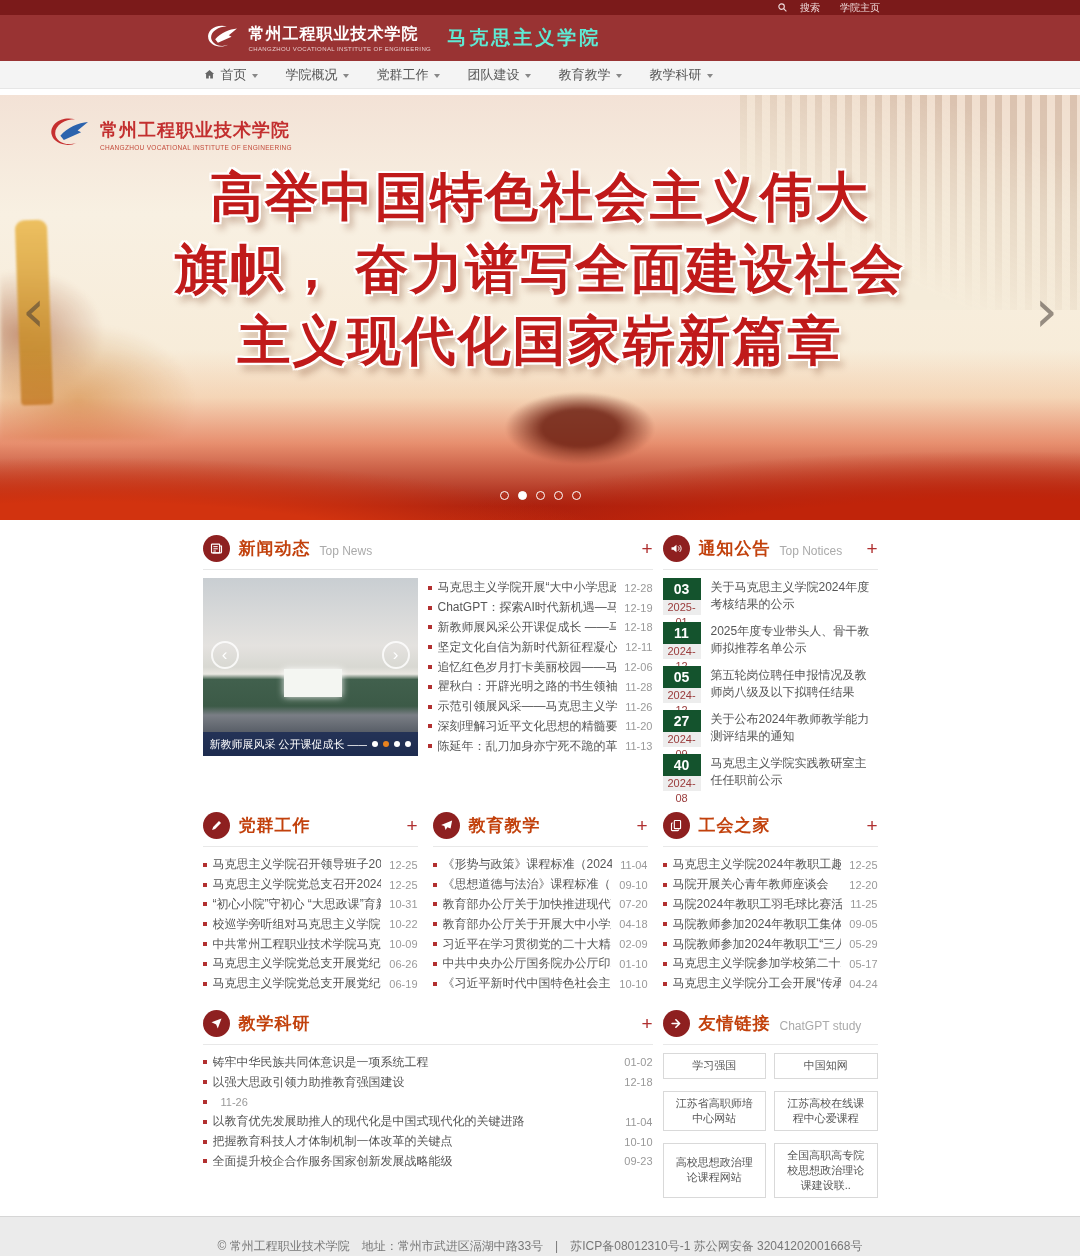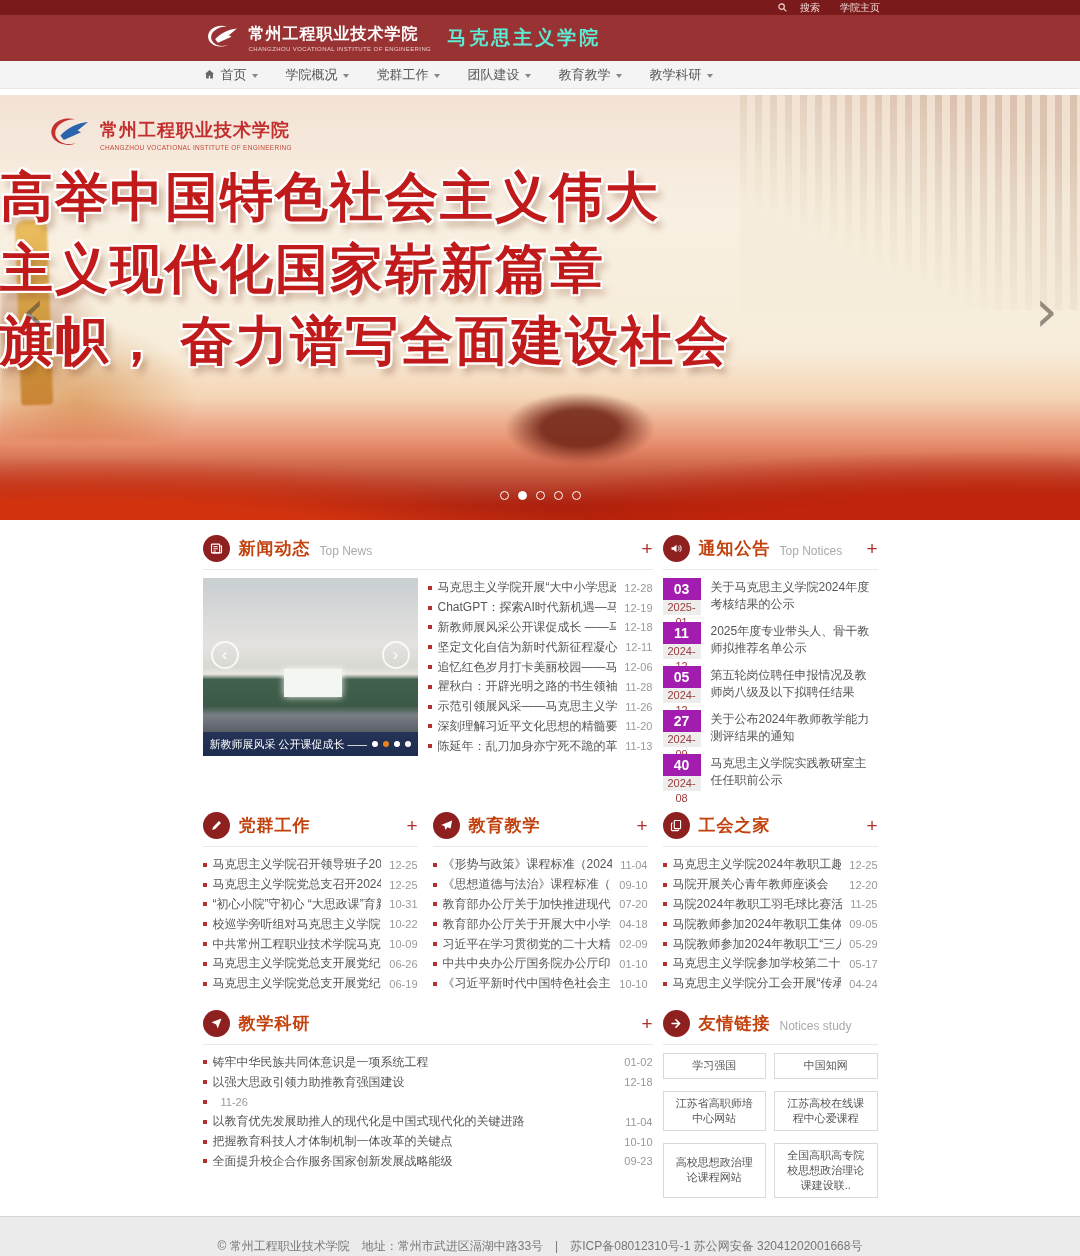--- a/index.html
+++ b/index.html
@@ -50,21 +50,21 @@
       radial-gradient(90% 120% at 8% 135%, #d2330f 38%, rgba(210,51,15,0) 60%),
       radial-gradient(100% 130% at 92% 140%, #c0240a 40%, rgba(192,36,10,0) 62%),
       radial-gradient(160% 100% at 50% 175%, #e35a28 55%, rgba(227,90,40,0) 75%),
       linear-gradient(to top, rgba(160,20,5,.95) 8%, rgba(220,70,30,.55) 45%, rgba(240,150,90,.25) 72%, rgba(247,230,205,0) 100%); }
   .bn-boat { position: absolute; left: 480px; bottom: 48px; width: 200px; height: 80px; filter: blur(1px); opacity: .85;
     background: radial-gradient(50% 60% at 50% 45%, #6d2012 38%, rgba(109,32,18,0) 75%); }
   .bn-logo { position: absolute; left: 46px; top: 20px; display: flex; align-items: center; gap: 8px; }
   .bn-logo svg { width: 46px; height: 38px; }
   .bn-cn { font-family: "Liberation Serif", "DejaVu Serif", serif; font-weight: bold; font-size: 18px; color: #c32f2f; letter-spacing: 1px; }
   .bn-en { font-size: 6.5px; color: #c34a3a; letter-spacing: .3px; margin-top: 2px; }
-  .bn-slogan { position: relative; padding-top: 66px; text-align: left;
+  .bn-slogan { position: relative; padding-top: 66px; text-align: center;
     font-family: "Liberation Serif", "DejaVu Serif", serif; font-weight: bold;
     font-size: 53px; line-height: 72px; color: #c01a1a; letter-spacing: 2px;
     text-shadow: -2px -2px 0 #fff, 2px -2px 0 #fff, -2px 2px 0 #fff, 2px 2px 0 #fff,
                  0 -2px 0 #fff, 0 2px 0 #fff, -2px 0 0 #fff, 2px 0 0 #fff,
                  5px 7px 7px rgba(120,60,30,.4); }
   .bn-arrow { position: absolute; top: 46%; font-size: 58px; line-height: 40px; color: rgba(70,60,55,.55); cursor: pointer; z-index: 5; font-family: "DejaVu Sans", sans-serif; }
   .bn-arrow.left { left: 22px; }
   .bn-arrow.right { right: 22px; }
   .bn-dots { position: absolute; left: 0; right: 0; bottom: 20px; display: flex; justify-content: center; gap: 9px; z-index: 5; }
   .bn-dot { width: 9px; height: 9px; border-radius: 50%; border: 1.5px solid #fff; background: transparent; cursor: pointer; }
@@ -103,21 +103,21 @@
   .ph-dot.active { background: #e8821e; }
 
   ul.plist { list-style: none; flex: 1; min-width: 0; }
   .item-li { display: flex; align-items: center; height: 19.8px; font-size: 12px; color: #555; cursor: pointer; }
   .item-li .blt { width: 4px; height: 4px; background: #b23030; margin-right: 6px; flex: none; }
   .item-li .t { flex: 1; overflow: hidden; white-space: nowrap; }
   .item-li .d { color: #999; font-size: 11px; margin-left: 8px; flex: none; }
 
   .notice-row { display: flex; margin-bottom: 7px; cursor: pointer; }
   .nd { width: 38px; flex: none; margin-right: 10px; text-align: center; }
-  .nd-day { height: 22px; line-height: 22px; background: #a21caf; color: #fff; font-size: 14px; font-weight: bold; }
+  .nd-day { height: 22px; line-height: 22px; background: #14532d; color: #fff; font-size: 14px; font-weight: bold; }
   .nd-ym { height: 15px; line-height: 15px; background: #ededed; color: #9a3b3b; font-size: 11px; }
   .nt { font-size: 12px; color: #555; line-height: 17px; padding-top: 1px; }
 
   .links-grid { display: grid; grid-template-columns: 1fr 1fr; gap: 12px 8px; margin-top: 6px; }
   .link-box { border: 1px solid #d9d9d9; background: #fff; min-height: 26px; display: flex; align-items: center; justify-content: center;
     text-align: center; font-size: 11px; color: #555; padding: 4px 8px; line-height: 15px; cursor: pointer; }
 
   .footer { margin-top: 18px; height: 58px; background: #ebebeb; border-top: 1px solid #d6d6d6;
     text-align: center; line-height: 58px; font-size: 12px; color: #777; }
 </style>
@@ -194,22 +194,22 @@
       <path d="M33 5C17 1 3 11 6 23c2.5 10 18 15 29 9-13 5-25-2-25-11 0-9 11-16 23-16z" fill="#c62f2f"></path>
       <path d="M16 24c8-10 21-15 32-16L36 18l4 2-20 9z" fill="#2c63ad"></path>
     </svg>
     <div>
       <div class="bn-cn">常州工程职业技术学院</div>
       <div class="bn-en">CHANGZHOU VOCATIONAL INSTITUTE OF ENGINEERING</div>
     </div>
   </div>
   <div class="bn-slogan">
     <div>高举中国特色社会主义伟大</div>
+    <div>旗帜， 奋力谱写全面建设社会</div>
     <div>主义现代化国家崭新篇章</div>
-    <div>旗帜， 奋力谱写全面建设社会</div>
   </div>
   <div class="bn-arrow left">‹</div>
   <div class="bn-arrow right">›</div>
   <div class="bn-dots">
     <span class="bn-dot"></span>
     <span class="bn-dot active"></span>
     <span class="bn-dot"></span>
     <span class="bn-dot"></span>
     <span class="bn-dot"></span>
   </div>
@@ -543,21 +543,21 @@
     </div>
 
     <div class="col-215">
       <div class="sec-head">
         <span class="sec-ico">
           <svg viewBox="0 0 24 24">
               <path d="M5 12h10M11 6l6 6-6 6" stroke="#fff" stroke-width="2.6" fill="none" stroke-linecap="round" stroke-linejoin="round"></path>
             </svg>
         </span>
         <span class="sec-title">友情链接</span>
-        <span class="sec-sub">Notices study</span>
+        <span class="sec-sub">ChatGPT study</span>
       </div>
       <div class="links-grid">
         <a class="link-box">学习强国</a>
         <a class="link-box">中国知网</a>
         <a class="link-box">江苏省高职师培中心网站</a>
         <a class="link-box">江苏高校在线课程中心爱课程</a>
         <a class="link-box">高校思想政治理论课程网站</a>
         <a class="link-box">全国高职高专院校思想政治理论课建设联..</a>
       </div>
     </div>

